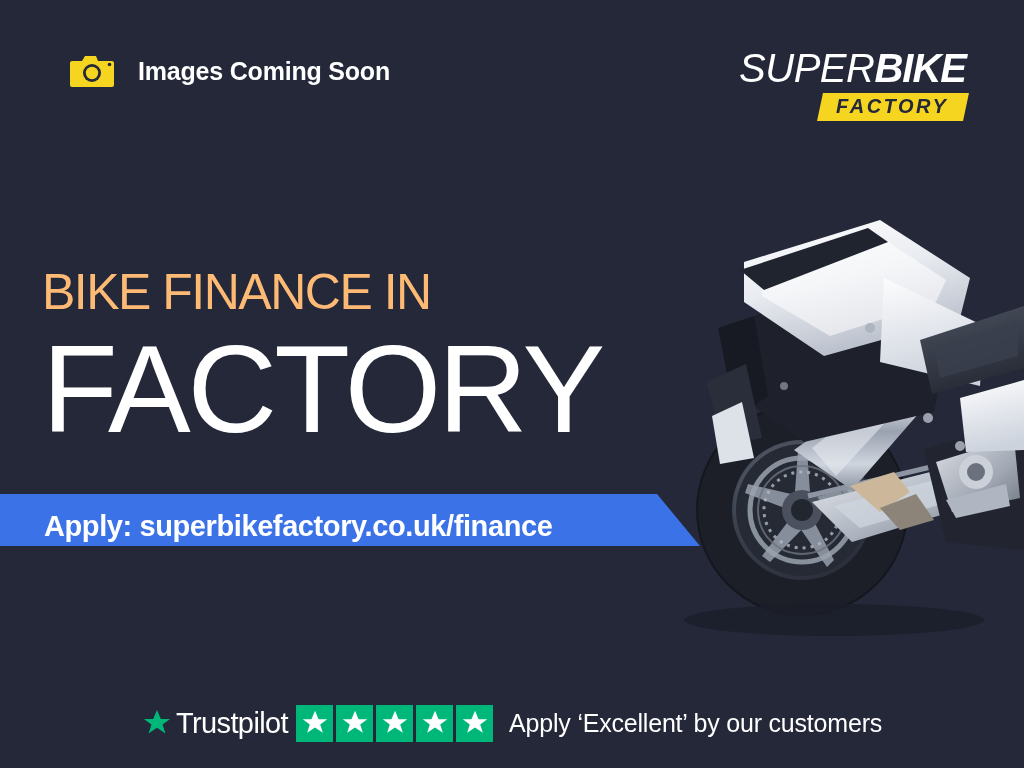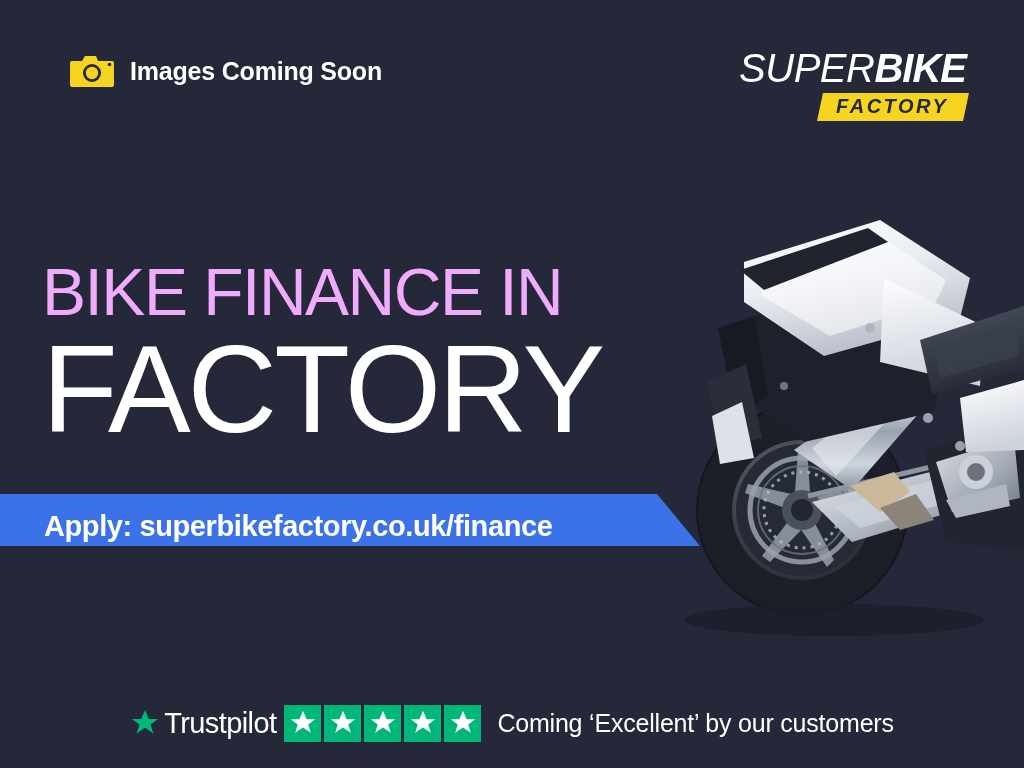--- a/index.html
+++ b/index.html
@@ -17,21 +17,21 @@
     -webkit-font-smoothing: antialiased;
   }
 
   
   .coming-soon {
     position: absolute;
     left: 42px;
     top: 53px;
     display: flex;
     align-items: center;
-    gap: 14px;
+    gap: 22px;
     z-index: 6;
     padding-left: 28px;
   }
   .cam-icon { width: 46px; height: 36px; display: block; }
   .coming-soon-label {
     color: #ffffff;
     font-size: 25px;
     font-weight: bold;
     letter-spacing: -0.2px;
     white-space: nowrap;
@@ -78,22 +78,22 @@
     width: 340px;
     height: 500px;
     z-index: 2;
     pointer-events: none;
   }
   .bike-art svg { display: block; width: 100%; height: 100%; }
 
   
   .headline { position: absolute; left: 42px; top: 258px; z-index: 5; }
   .headline-line1 {
-    color: #f0abfc;
-    font-size: 66px;
+    color: #fdba74;
+    font-size: 50px;
     line-height: 68px;
     font-weight: 400;
     letter-spacing: -1.5px;
     white-space: nowrap;
   }
   .headline-line2 {
     color: #ffffff;
     font-size: 124px;
     line-height: 122px;
     font-weight: 400;
@@ -335,18 +335,18 @@
           </svg>
       </span>
       <span class="tp-star-box">
         <svg viewBox="0 0 24 24" xmlns="http://www.w3.org/2000/svg">
             <path d="M12 1.6l3.05 7.1H22.5l-6.05 4.5 2.3 7.2-6.75-4.55L5.25 20.4l2.3-7.2L1.5 8.7h7.45z" fill="#ffffff"></path>
           </svg>
       </span>
     </div>
 
     <div class="tp-rated">
-      <span>Coming </span><b>‘Excellent’</b><span> by our customers</span>
+      <span>Apply </span><b>‘Excellent’</b><span> by our customers</span>
     </div>
 
   </div>
 
 </div>
 
 </body></html>

